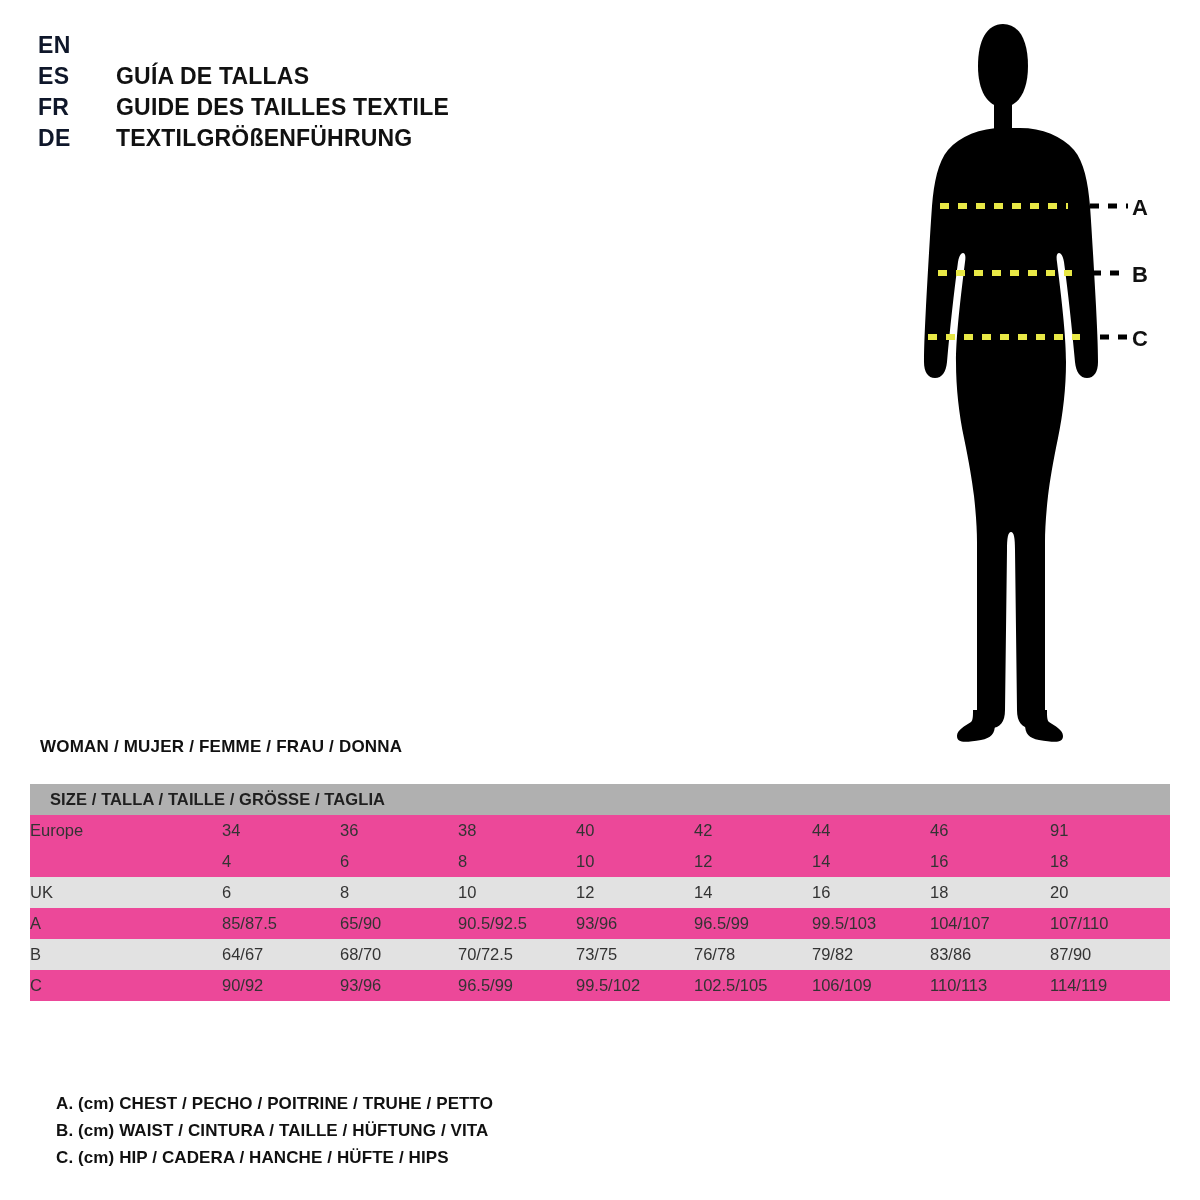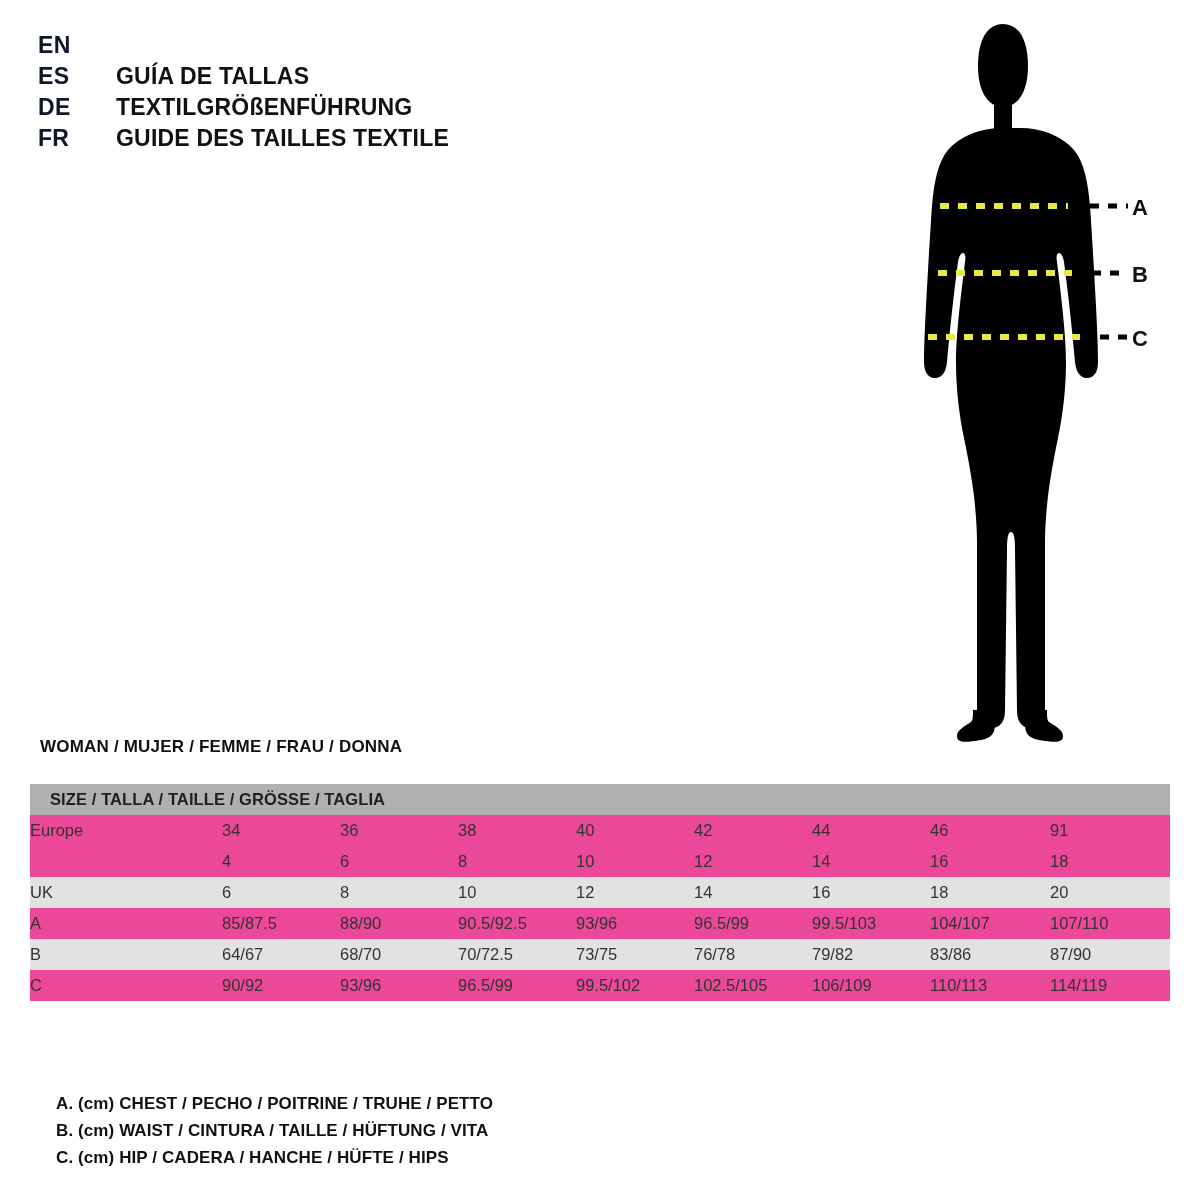--- a/index.html
+++ b/index.html
@@ -132,26 +132,26 @@
 
 <div id="title-block">
   <div class="title-row">
     <span class="title-lang">EN</span>
   </div>
   <div class="title-row">
     <span class="title-lang">ES</span>
     <span class="title-text">GUÍA DE TALLAS</span>
   </div>
   <div class="title-row">
+    <span class="title-lang">FR</span>
+    <span class="title-text">GUIDE DES TAILLES TEXTILE</span>
+  </div>
+  <div class="title-row">
     <span class="title-lang">DE</span>
     <span class="title-text">TEXTILGRÖßENFÜHRUNG</span>
-  </div>
-  <div class="title-row">
-    <span class="title-lang">FR</span>
-    <span class="title-text">GUIDE DES TAILLES TEXTILE</span>
   </div>
 </div>
 
 <div id="figure-area">
   <svg id="figure-svg" width="330" height="745" viewBox="0 0 330 745" xmlns="http://www.w3.org/2000/svg">
     <g fill="#000000">
 
       <path d="M118 56 C118 30 127 14 143 14 C159 14 168 30 168 56 C168 80 159 97 143 97 C127 97 118 80 118 56 Z"></path>
 
       <path d="M134 92 h18 v30 c0 6 -4 9 -9 9 c-5 0 -9 -3 -9 -9 z"></path>
@@ -265,21 +265,21 @@
       <td class="value-cell">10</td>
       <td class="value-cell">12</td>
       <td class="value-cell">14</td>
       <td class="value-cell">16</td>
       <td class="value-cell">18</td>
       <td class="value-cell">20</td>
     </tr>
     <tr class="row-shade-a">
       <td class="label-cell">A</td>
       <td class="value-cell">85/87.5</td>
-      <td class="value-cell">88/90</td>
+      <td class="value-cell">65/90</td>
       <td class="value-cell">90.5/92.5</td>
       <td class="value-cell">93/96</td>
       <td class="value-cell">96.5/99</td>
       <td class="value-cell">99.5/103</td>
       <td class="value-cell">104/107</td>
       <td class="value-cell">107/110</td>
     </tr>
     <tr class="row-shade-b">
       <td class="label-cell">B</td>
       <td class="value-cell">64/67</td>

